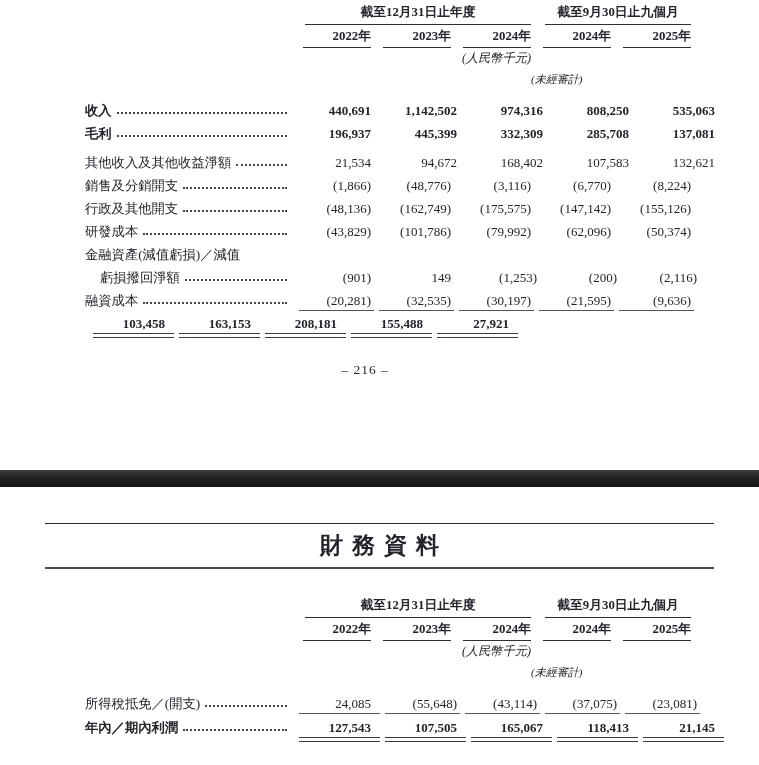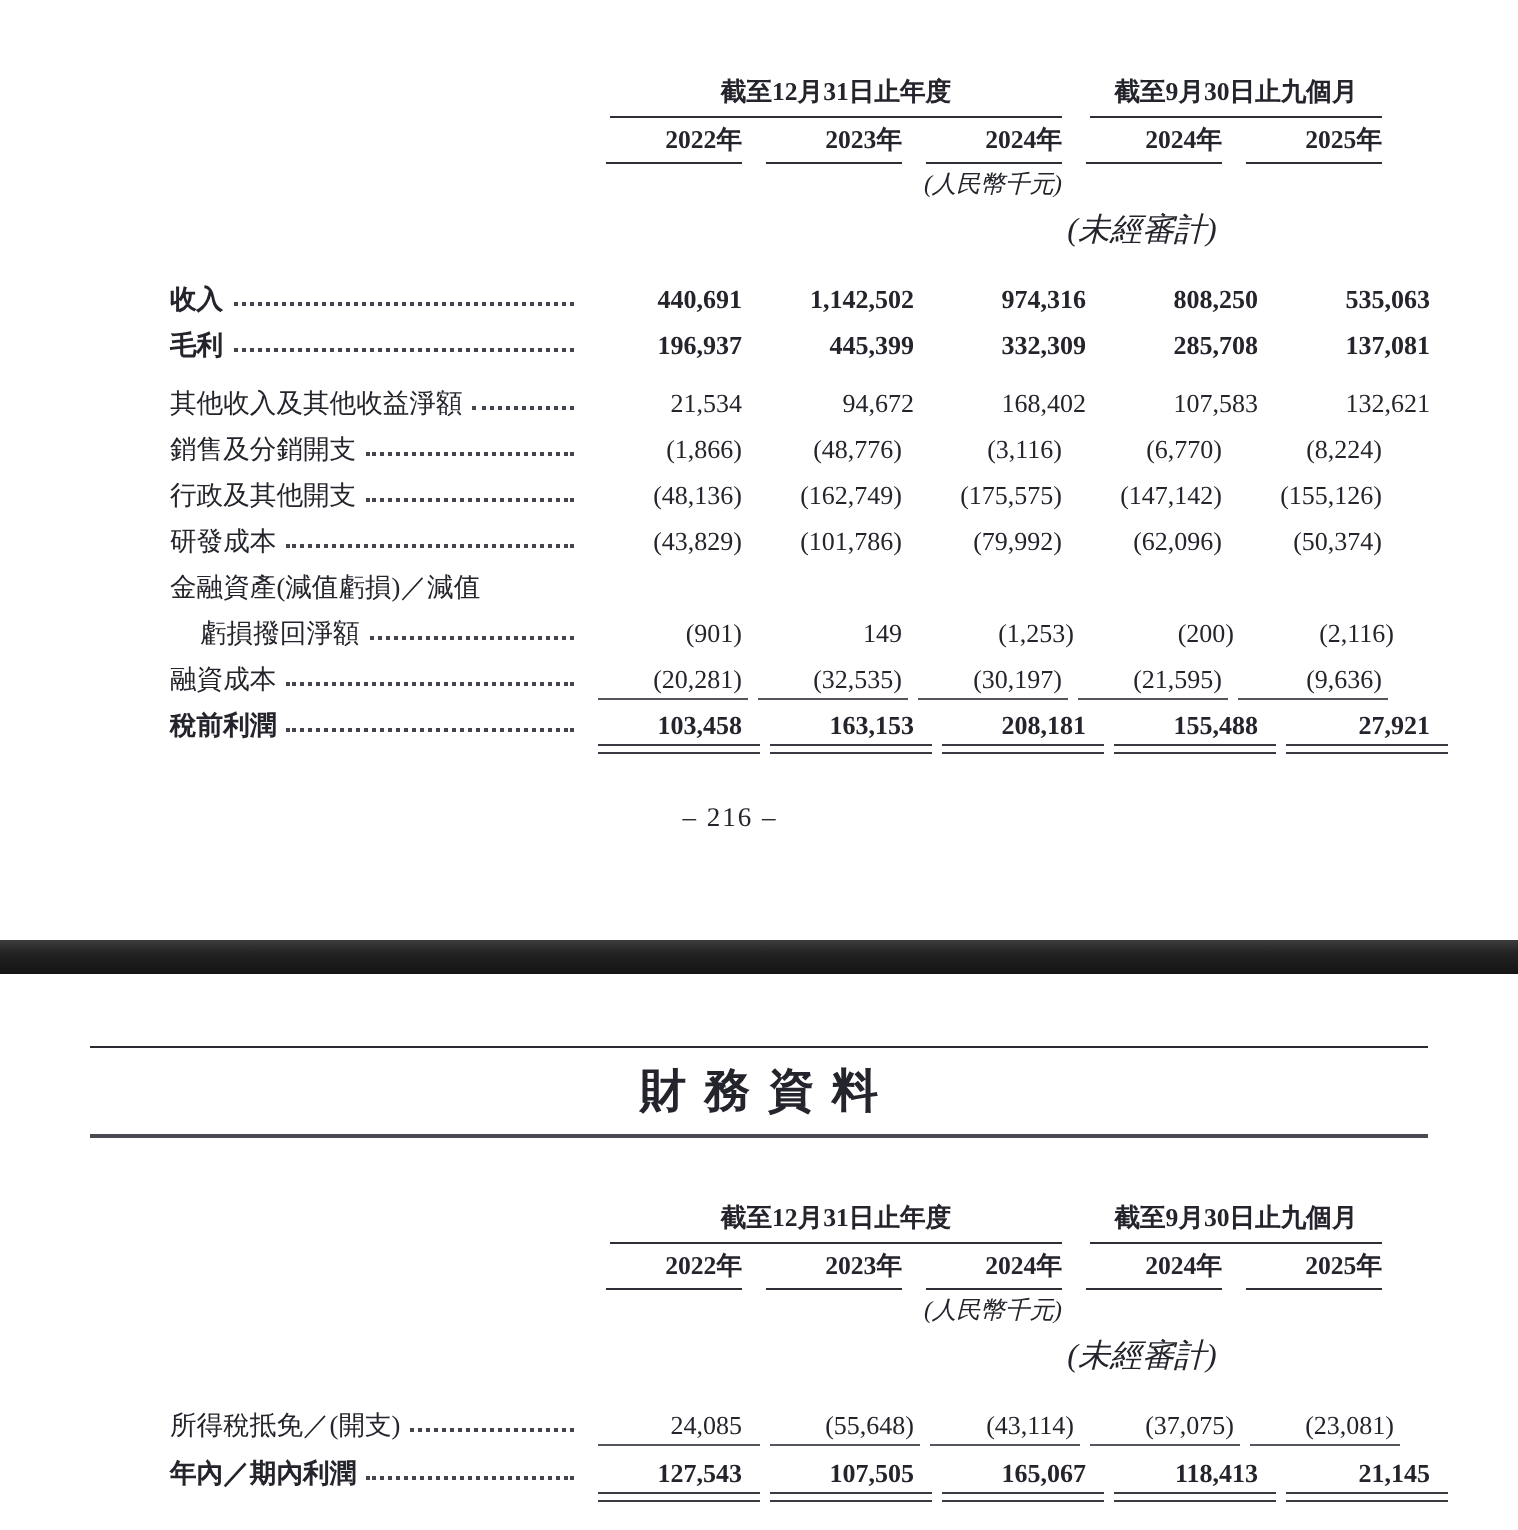--- a/index.html
+++ b/index.html
@@ -8,35 +8,35 @@
     font-family:"Liberation Serif","DejaVu Serif",serif;
     color:#24242c;
   }
   .page1{height:470px;position:relative;}
   .page1-inner{padding-top:6px;}
   .page2{position:relative;}
 
   
   .fin-table{margin-left:85px;width:606px;font-size:13px;line-height:1;}
   .spacer{width:206px;flex:none;}
-  .ghdr{display:flex;margin-top:34px;}
+  .ghdr{display:flex;}
   .g{flex:none;}
   .g1{width:240px;}
   .g2{width:160px;}
   .gtxt{margin-left:14px;text-align:center;font-weight:700;font-size:12.8px;
         padding-bottom:5px;border-bottom:1px solid #2e2e36;}
   .yrow{display:flex;margin-top:5px;}
   .ycell{width:80px;flex:none;}
   .ytxt{text-align:right;font-weight:700;font-size:12.8px;padding-bottom:4px;}
   .yu{margin-left:12px;border-bottom:1px solid #2e2e36;height:0;}
   .nrow{display:flex;}
   .ncur{margin-left:206px;width:240px;text-align:right;font-style:italic;
         font-size:12.2px;padding-top:4px;}
-  .naud{margin-left:446px;width:80px;text-align:center;font-style:italic;
-        font-size:16px;padding-top:10px;}
+  .naud{margin-left:446px;width:80px;text-align:left;font-style:italic;
+        font-size:11px;padding-top:10px;}
 
   .fin-rows{margin-top:9px;}
   .row{display:flex;align-items:flex-end;height:23px;}
   .row.bold{font-weight:700;}
   .lbl{width:206px;flex:none;display:flex;align-items:flex-end;font-size:13.3px;}
   .lbl .indent{padding-left:15px;}
   .leader{flex:1;align-self:flex-end;border-bottom:2px dotted #45454d;
           margin:0 4px 3px 5px;min-width:8px;height:0;}
   .col{width:80px;flex:none;text-align:right;position:relative;font-size:13px;}
   .col.noparen{padding-right:6px;}
@@ -198,24 +198,20 @@
               <span>融資成本</span>
               <span class="leader"></span>
             </div>
             <div class="col u">(20,281)</div>
             <div class="col u">(32,535)</div>
             <div class="col u">(30,197)</div>
             <div class="col u">(21,595)</div>
             <div class="col u">(9,636)</div>
           </div>
           <div class="row bold">
-            <div class="lbl">
-              <span>稅前利潤</span>
-              <span class="leader"></span>
-            </div>
             <div class="col du noparen">103,458</div>
             <div class="col du noparen">163,153</div>
             <div class="col du noparen">208,181</div>
             <div class="col du noparen">155,488</div>
             <div class="col du noparen">27,921</div>
           </div>
         </div>
     </div>
 
     <div class="pagenum">– 216 –</div>

